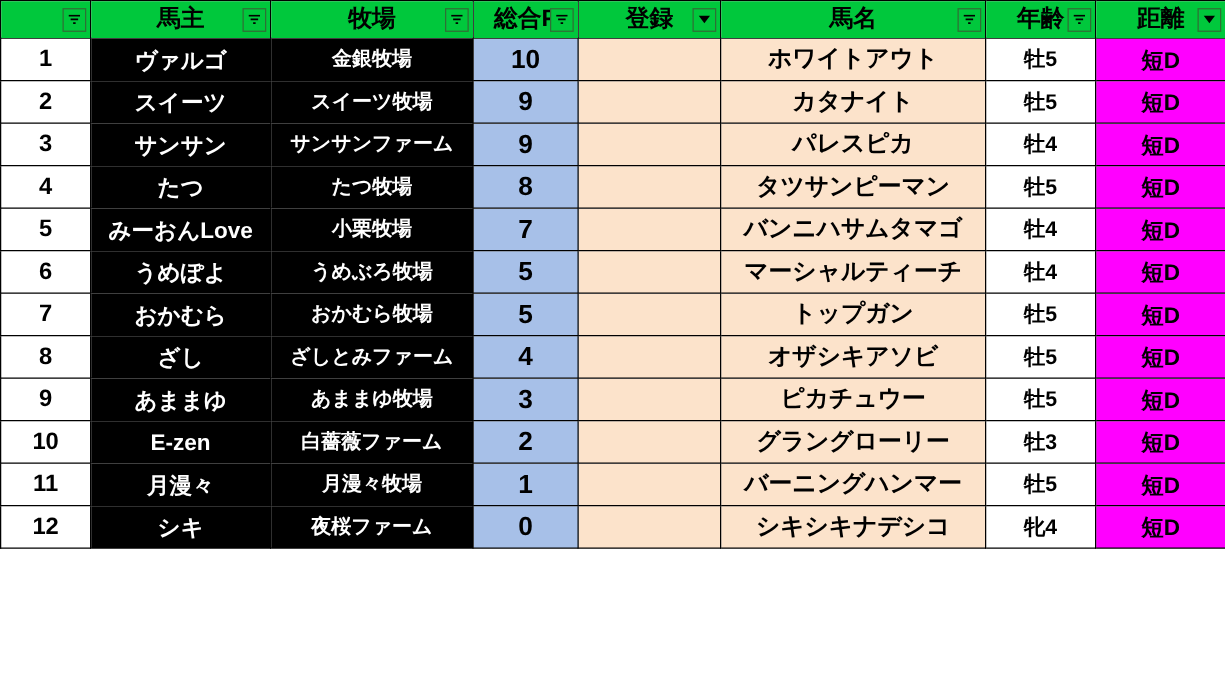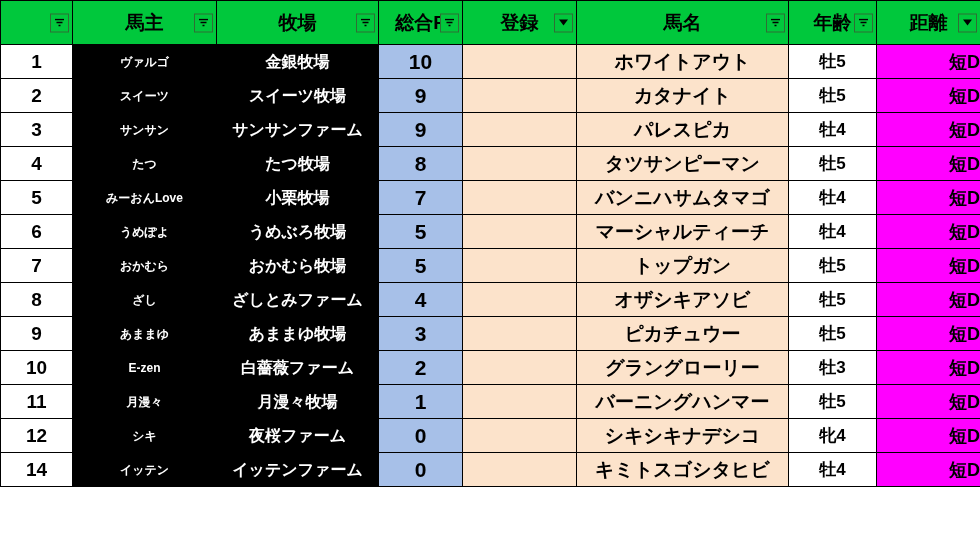--- a/index.html
+++ b/index.html
@@ -30,21 +30,21 @@
   col.c-rank   { width: 72px; }
   col.c-owner  { width: 144px; }
   col.c-farm   { width: 162px; }
   col.c-pts    { width: 84px; }
   col.c-reg    { width: 114px; }
   col.c-horse  { width: 212px; }
   col.c-age    { width: 88px; }
   col.c-dist   { width: 104px; }
 
   
-  tr.header-row { height: 44px; }
+  tr.header-row { height: 30px; }
   th.hdr {
     background: #00c83c;
     color: #000000;
     font-weight: bold;
     font-size: 19px;
     text-align: center;
     vertical-align: middle;
     position: relative;
   }
   th.hdr.blank { background: #00c83c; }
@@ -79,21 +79,21 @@
   td.rank {
     background: #ffffff;
     color: #000000;
     text-align: center;
     font-size: 19px;
     font-weight: bold;
   }
   td.owner, td.farm {
     background: #000000;
     color: #ffffff;
-    font-size: 12px;
+    font-size: 18px;
   }
   td.farm { font-size: 16px; }
   td.pts {
     background: #a7c0e8;
     color: #000000;
     font-size: 21px;
   }
   td.reg {
     background: #fce3cb;
     border-style: dotted;
@@ -110,21 +110,21 @@
   }
   td.age {
     background: #ffffff;
     color: #000000;
     font-size: 17px;
   }
   td.dist {
     background: #ff00ff;
     color: #000000;
     font-size: 18px;
-    text-align: right;
+    text-align: center;
     padding-left: 10px;
   }
 </style>
 </head>
 <body>
 
 <table class="sheet">
   <colgroup>
     <col class="c-rank">
       <col class="c-owner">
@@ -317,24 +317,14 @@
       <tr class="data-row">
         <td class="cell rank">12</td>
         <td class="cell owner">シキ</td>
         <td class="cell farm">夜桜ファーム</td>
         <td class="cell pts">0</td>
         <td class="cell reg"></td>
         <td class="cell horse">シキシキナデシコ</td>
         <td class="cell age">牝4</td>
         <td class="cell dist">短D</td>
       </tr>
-      <tr class="data-row">
-        <td class="cell rank">14</td>
-        <td class="cell owner">イッテン</td>
-        <td class="cell farm">イッテンファーム</td>
-        <td class="cell pts">0</td>
-        <td class="cell reg"></td>
-        <td class="cell horse">キミトスゴシタヒビ</td>
-        <td class="cell age">牡4</td>
-        <td class="cell dist">短D</td>
-      </tr>
     </tbody>
 </table>
 
 </body></html>

